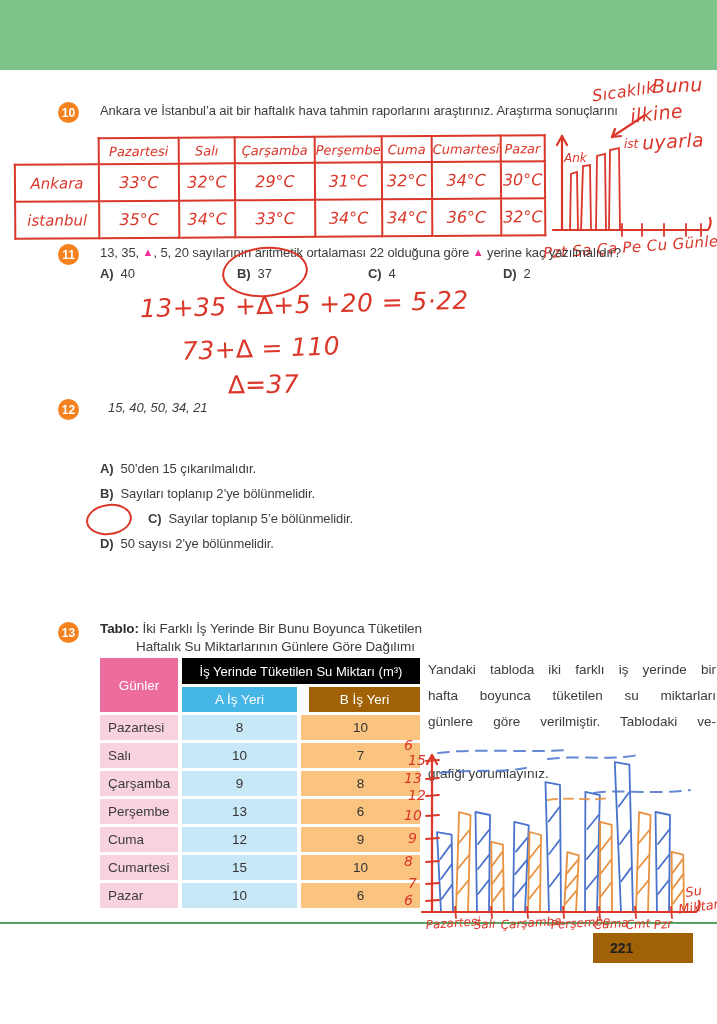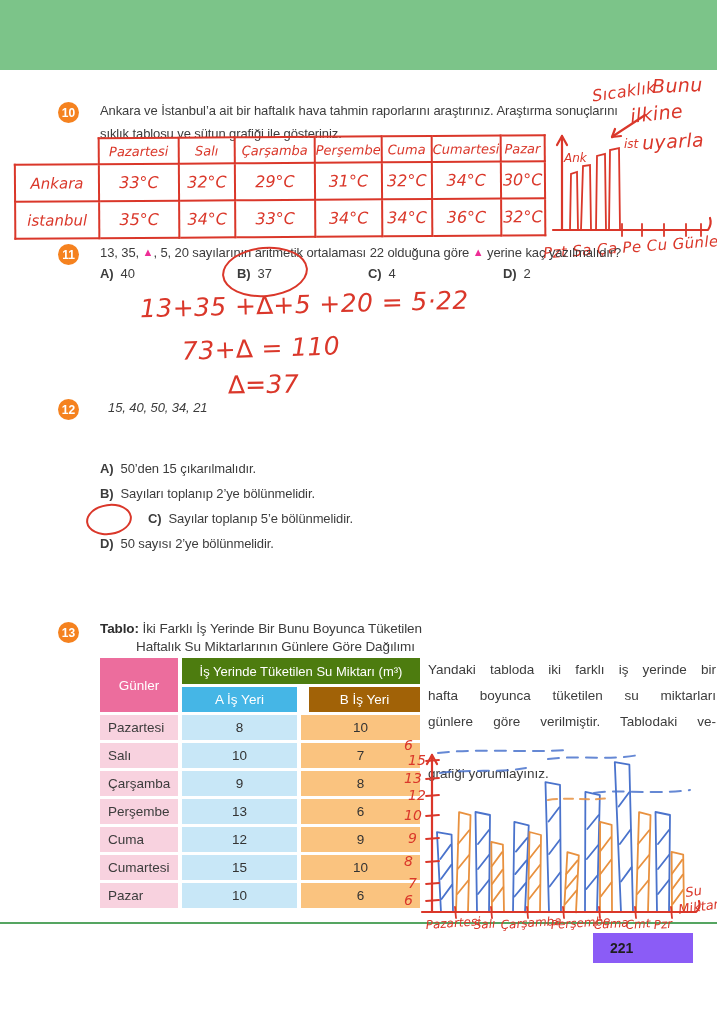--- a/index.html
+++ b/index.html
@@ -24,51 +24,50 @@
   .hw-table td.nob{border:none;}
   .red-ellipse{position:absolute;border:2.5px solid #da372a;border-radius:50%;background:transparent;}
   .math{font-size:25px;}
   
   .wtable{position:absolute;left:100px;top:658px;display:grid;
           grid-template-columns:78px 115px 119px;grid-template-rows:26px 25px repeat(7,25px);
           gap:3px 4px;font-size:13.5px;}
   .wtable div{display:flex;align-items:center;justify-content:center;}
   .h{color:#fff;}
   .c-gunler{background:#ec6d9d;grid-row:1/3;}
-  .c-main{background:#4d7c0f;grid-column:2/4;font-size:13px;}
+  .c-main{background:#000000;grid-column:2/4;font-size:13px;}
   .c-a{background:#45b6e6;}
   .c-b{background:#a16207;margin-left:8px;}
   .day{background:#f8d2df;color:#3c3c3c;justify-content:flex-start!important;padding-left:8px;}
   .va{background:#c8e7f7;color:#333;}
   .vb{background:#fac37f;color:#333;}
   .para-line{position:absolute;left:428px;width:288px;font-size:13.5px;color:#3c3c3c;}
   .just{text-align:justify;text-align-last:justify;}
   
   .pen-r{stroke:#da372a;stroke-width:2.2;fill:none;stroke-linecap:round;stroke-linejoin:round;}
   .pen-r-thin{stroke:#da372a;stroke-width:1.8;fill:none;stroke-linecap:round;}
   .bar-a{stroke:#4a73cc;stroke-width:1.8;fill:none;stroke-linejoin:round;stroke-linecap:round;}
   .bar-b{stroke:#e8913f;stroke-width:1.8;fill:none;stroke-linejoin:round;stroke-linecap:round;}
   .dash-b{stroke:#4a73cc;stroke-width:2;fill:none;stroke-dasharray:11 8;opacity:.85;stroke-linecap:round;}
   .dash-o{stroke:#e8913f;stroke-width:2;fill:none;stroke-dasharray:9 7;opacity:.85;stroke-linecap:round;}
   .hw-svg{font-family:"DejaVu Sans",sans-serif;font-style:italic;fill:#da372a;}
   
   .foot-line{position:absolute;left:0;top:922px;width:717px;height:2px;background:#55a561;}
-  .page-tab{position:absolute;left:593px;top:933px;width:100px;height:30px;background:#8b5cf6;
+  .page-tab{position:absolute;left:593px;top:933px;width:100px;height:30px;background:#a16207;
             display:flex;align-items:center;}
   .page-num{font-weight:bold;font-size:14px;color:#1e1e1e;padding-left:17px;}
 </style>
 </head>
 <body>
 
 <div class="page">
   <div class="header-bar"></div>
 
   <div class="badge" style="left:58px;top:102px;">10</div>
   <div class="ptext" style="left:100px;top:103px;">Ankara ve İstanbul’a ait bir haftalık hava tahmin raporlarını araştırınız. Araştırma sonuçlarını</div>
-  <div class="ptext" style="left:100px;top:126px;">sıklık tablosu ve sütun grafiği ile gösteriniz.</div>
 
   <table class="hw-table">
     <colgroup>
         <col style="width:84px">
         <col style="width:80px">
         <col style="width:56px">
         <col style="width:80px">
       <col style="width:62px">
         <col style="width:50px">
         <col style="width:44px">

